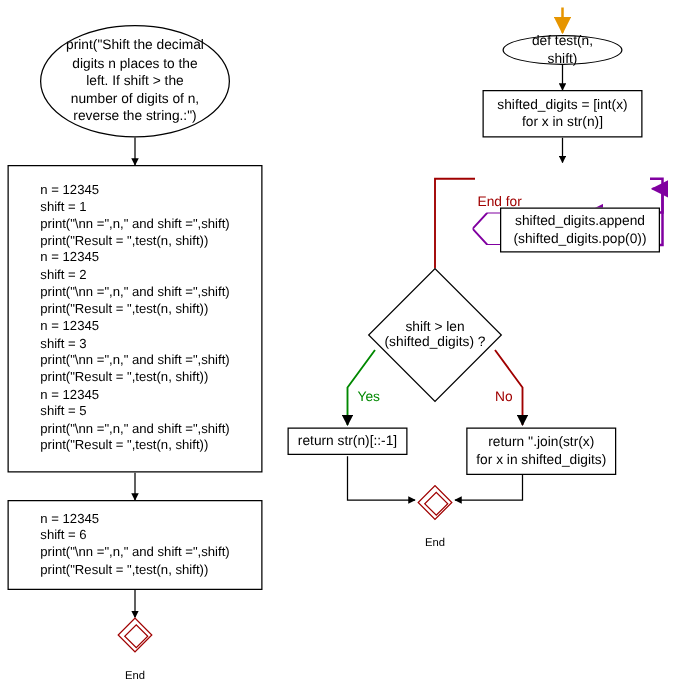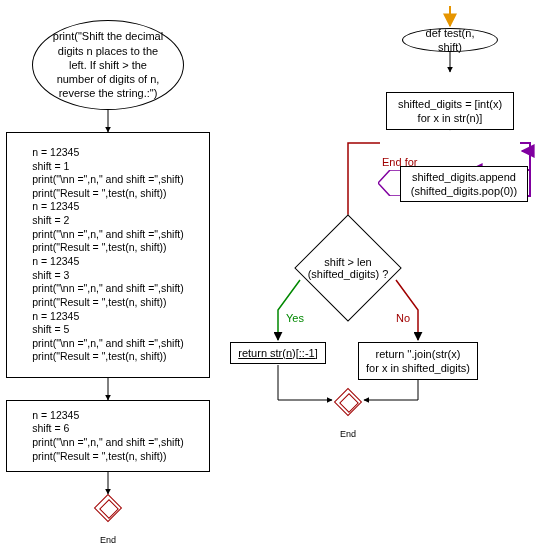--- a/index.html
+++ b/index.html
@@ -189,21 +189,21 @@
 <div class="end-node" style="left:94px; top:494px;">
   <div class="diamond"></div>
   <div class="inner"></div>
   <span class="lbl">End</span>
 </div>
 
 <div class="node ellipse" style="left:402px; top:28px; width:96px; height:24px; border-radius:50%/50%;">
   <span>def test(n, shift)</span>
 </div>
 
-<div class="node rect" style="left:386px; top:72px; width:128px; height:38px;margin-top:20px;">
+<div class="node rect" style="left:386px; top:72px; width:128px; height:38px;">
   <span style="white-space:pre-line;">shifted_digits = [int(x)
 for x in str(n)]</span>
 </div>
 
 <div class="hex" style="left:378px; top:130px; width:144px; height:26px;margin-top:40px;">
   <svg width="144" height="26">
       <polygon points="12,0 132,0 144,13 132,26 12,26 0,13" fill="#fff" stroke="#8000a0" stroke-width="1.5"></polygon>
     </svg>
   <span class="hex-text">for i in range(shift)</span>
 </div>
@@ -217,25 +217,25 @@
 
 <div class="diamond-wrap" style="left:310px; top:230px; width:76px; height:76px;">
   <div class="diamond"></div>
   <span class="diamond-text" style="white-space:pre-line;">shift &gt; len
 (shifted_digits) ?</span>
 </div>
 
 <span class="edge-label" style="left:286px; top:312px; color:#008800;">Yes</span>
 <span class="edge-label" style="left:396px; top:312px; color:#a00000;">No</span>
 
-<div class="node rect" style="left:230px; top:342px; width:96px; height:22px;text-decoration:underline;">
+<div class="node rect" style="left:230px; top:342px; width:96px; height:22px;">
   <span>return str(n)[::-1]</span>
 </div>
 
-<div class="node rect" style="left:358px; top:342px; width:120px; height:38px;">
+<div class="node rect" style="left:373px; top:342px; width:120px; height:38px;">
   <span style="white-space:pre-line;">return ''.join(str(x)
 for x in shifted_digits)</span>
 </div>
 
 <div class="end-node" style="left:334px; top:388px;">
   <div class="diamond"></div>
   <div class="inner"></div>
   <span class="lbl">End</span>
 </div>
 

